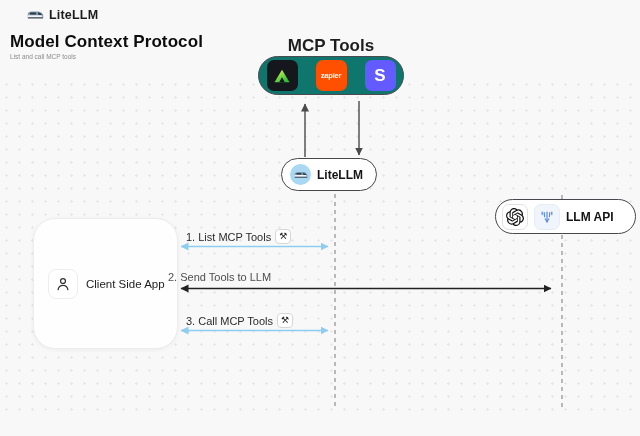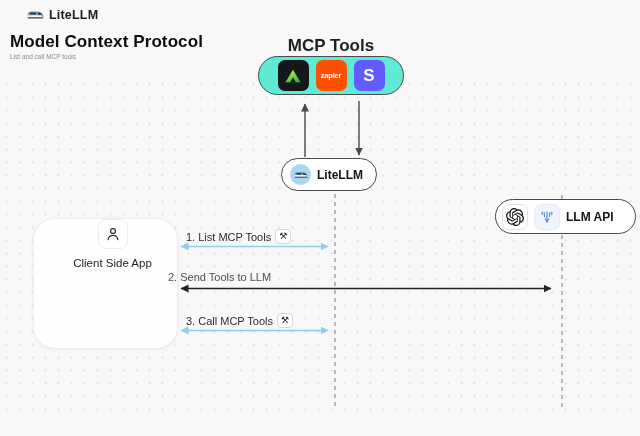--- a/index.html
+++ b/index.html
@@ -11,42 +11,42 @@
   .abs{position:absolute;}
 
   
   .brand{left:27px;top:8px;display:flex;align-items:center;gap:5px;}
   .brand-text{font-size:12.5px;font-weight:700;color:#1c1c1c;letter-spacing:.2px;}
   .title{left:10px;top:32px;font-size:17px;font-weight:700;color:#0d0d0d;letter-spacing:.1px;}
   .subtitle{left:10px;top:53px;font-size:6.5px;color:#8b8b8b;}
 
   
   .mcp-label{left:258px;top:36px;width:146px;text-align:center;font-size:17px;font-weight:600;color:#1e1e1e;}
-  .mcp-pill{left:258px;top:56px;width:146px;height:39px;background:#5eead4;border:1.2px solid #4a4a4f;border-radius:20px;
-            display:flex;align-items:center;justify-content:center;gap:7px;box-sizing:border-box;}
+  .mcp-pill{left:258px;top:56px;width:146px;height:39px;background:#0f766e;border:1.2px solid #4a4a4f;border-radius:20px;
+            display:flex;align-items:center;justify-content:center;gap:18px;box-sizing:border-box;}
   .tile{width:31px;height:31px;border-radius:7px;display:flex;align-items:center;justify-content:center;}
   .tile-black{background:#15171c;}
   .tile-zapier{background:#ff4f00;}
   .tile-s{background:#635bff;}
   .zapier-word{color:#fff;font-size:7.5px;font-weight:800;letter-spacing:-.2px;}
   .s-letter{color:#fff;font-size:17px;font-weight:800;}
 
   
   .node{background:#fff;border:1.2px solid #47474c;display:flex;align-items:center;box-sizing:border-box;}
   .node-litellm{left:281px;top:158px;width:96px;height:33px;border-radius:17px;gap:6px;padding-left:8px;}
   .litellm-circle{width:21px;height:21px;border-radius:50%;background:#a9d8f2;display:flex;align-items:center;justify-content:center;}
   .node-label{font-size:12px;font-weight:700;color:#141414;}
   .node-llm{left:495px;top:157px;width:141px;height:35px;border-radius:18px;gap:6px;padding-left:6px;margin-top:42px;}
   .chip{width:26px;height:26px;border-radius:7px;display:flex;align-items:center;justify-content:center;box-sizing:border-box;}
   .chip-openai{background:#fff;border:1px solid #e2e2e2;}
   .chip-blue{background:#f0f5fc;border:1px solid #e6ecf5;}
 
   
   .client-box{left:33px;top:218px;width:145px;height:131px;background:#fefefe;border:1px solid #ececec;border-radius:22px;
-              box-shadow:0 1px 4px rgba(0,0,0,.05);display:flex;align-items:center;gap:8px;padding-left:14px;box-sizing:border-box;flex-direction:column;}
+              box-shadow:0 1px 4px rgba(0,0,0,.05);display:flex;align-items:center;gap:8px;padding-left:14px;box-sizing:border-box;}
   .person-chip{width:28px;height:28px;background:#fff;border:1px solid #ededed;border-radius:8px;
                display:flex;align-items:center;justify-content:center;}
   .client-label{font-size:11.5px;font-weight:500;color:#1d1d1d;}
 
   
   .flow-label{display:flex;align-items:center;gap:4px;font-size:11px;color:#2c2c2c;font-weight:500;}
   .flow-1{left:186px;top:229px;}
   .flow-2{left:168px;top:271px;color:#4f4f4f;}
   .flow-3{left:186px;top:313px;}
   .tool-badge{display:inline-flex;align-items:center;justify-content:center;width:14px;height:13px;background:#fff;

